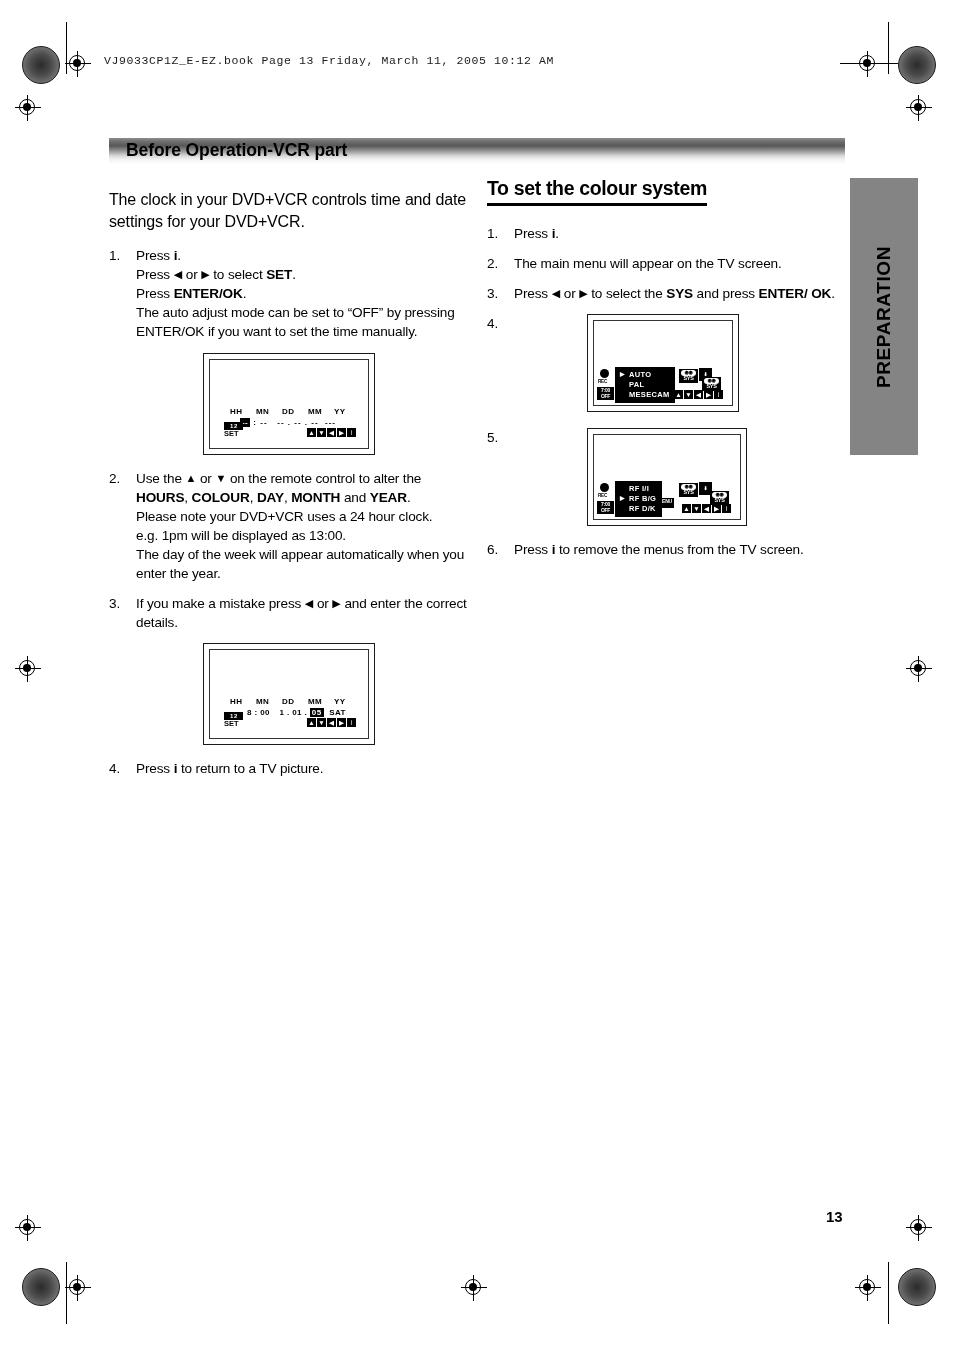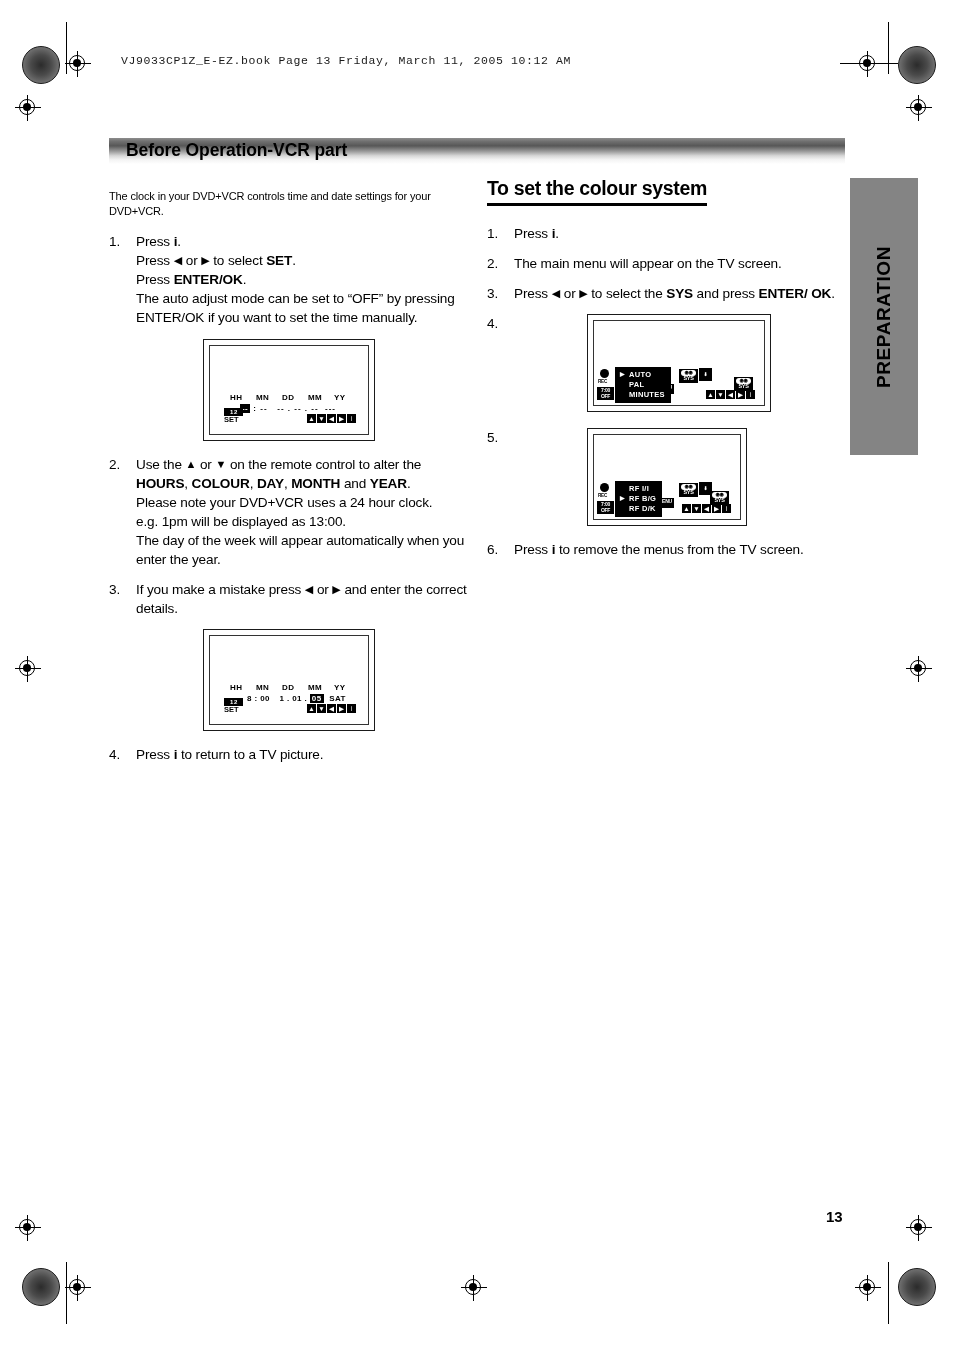--- a/index.html
+++ b/index.html
@@ -63,21 +63,20 @@
   
   .runhead {
     position: absolute;
     left: 104px;
     top: 54px;
     font-family: "Liberation Mono", monospace;
     font-size: 11.5px;
     letter-spacing: 0.6px;
     color: #1a1a1a;
     white-space: nowrap;
-    margin-left: 17px;
   }
 
   
   .chapter-band {
     position: absolute;
     left: 109px;
     top: 138px;
     width: 736px;
     height: 26px;
     background: linear-gradient(to bottom,
@@ -104,21 +103,21 @@
     font-weight: bold;
     letter-spacing: -0.35px;
     display: inline-block;
     padding-bottom: 3px;
     border-bottom: 3px solid #000;
     line-height: 1.25;
   }
 
   p.body {
     margin: 13px 0 0 0;
-    font-size: 11px;
+    font-size: 16px;
     line-height: 1.40;
     letter-spacing: -0.15px;
   }
 
   ol.steps {
     margin: 12px 0 0 0;
     padding: 0;
     list-style: none;
   }
   ol.steps > li {
@@ -478,36 +477,36 @@
     <li>
       <span class="num">3.</span>
       <span>Press <span class="arr">◀</span> or <span class="arr">▶</span> to select the <span class="b">SYS</span> and press <span class="b">ENTER/ OK</span>.</span>
     </li>
     <li>
       <span class="num">4.</span>
     </li>
   </ol>
 
   
-  <div class="osd" style="margin:10px 0 0 100px; width:184px; height:98px;">
+  <div class="osd" style="margin:10px 0 0 100px; width:152px; height:98px;">
     <div class="osd-inner">
 
       <span class="circ" style="left:6px; top:48px; width:9px; height:9px;"></span>
       <span class="tiny-lbl" style="left:4px; top:58px; color:#000;">REC</span>
 
       <span class="icon-blk icon-sm" style="left:3px; top:66px; width:15px; height:11px;">7:00<br>OFF</span>
       <span class="blob" style="left:23px; top:64px; width:16px; height:13px; clip-path:polygon(0 20%,100% 20%,100% 100%,0 100%);"></span>
       <span class="blob" style="left:44px; top:65px; width:14px; height:6px;"></span>
       <span class="tiny-lbl" style="left:43px; top:71px;">SP</span>
       <span class="icon-blk icon-sm" style="left:62px; top:63px; width:16px; height:8px;">MENU</span>
 
       <div class="menu-box" style="left:21px; top:46px;">
         <span class="row sel">AUTO</span>
         <span class="row">PAL</span>
-        <span class="row">MINUTES</span>
+        <span class="row">MESECAM</span>
       </div>
 
       <span class="icon-blk icon-sys" style="left:85px; top:48px; width:15px;"><span class="top">◉◉</span><span>SYS</span></span>
       <span class="icon-blk icon-sm" style="left:105px; top:47px; width:11px; height:11px; line-height:10px;">⬇</span>
 
       <span class="icon-blk icon-sys" style="right:11px; top:56px; width:15px;"><span class="top">◉◉</span><span>SYS</span></span>
 
       <div class="nav-badge" style="bottom:6px; right:9px;">
         <i>▲</i>
         <i>▼</i>

